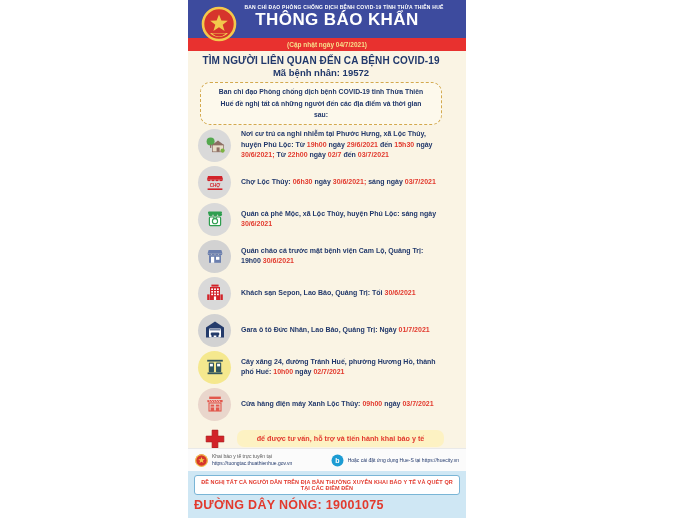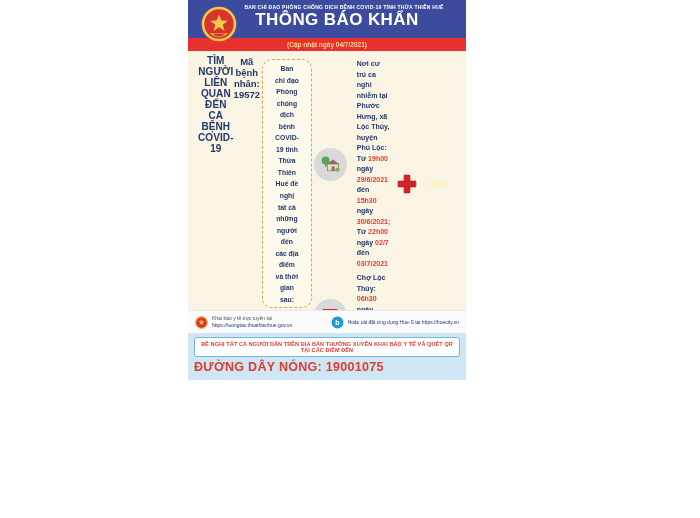--- a/index.html
+++ b/index.html
@@ -1,33 +1,33 @@
 <!DOCTYPE html>
 <html><head>
 <meta charset="utf-8">
 <style>
   html,body{margin:0;padding:0;}
   body{
     width:700px;height:518px;background:#ffffff;position:relative;overflow:hidden;
     font-family:"Liberation Sans", sans-serif;
   }
   .poster{
-    position:absolute;left:188px;top:0;width:278px;height:380px;
+    position:absolute;left:188px;top:0;width:278px;height:518px;
     display:flex;flex-direction:column;background:#faf4e4;
   }
   
   .hdr{position:relative;flex:0 0 38px;background:#3d4b9e;color:#fff;text-align:center;
        padding-top:4px;box-sizing:border-box;}
   .hdr-org{font-size:5px;font-weight:700;letter-spacing:.25px;white-space:nowrap;padding-left:34px;}
   .hdr-title{font-size:17px;font-weight:800;letter-spacing:.4px;line-height:1.15;padding-left:20px;}
   .emblem{position:absolute;left:13px;top:6px;width:36px;height:36px;z-index:3;}
   .redbar{flex:0 0 13px;background:#e8312f;display:flex;align-items:center;justify-content:center;}
   .redbar-txt{color:#f8df8b;font-size:6.5px;font-weight:700;}
   
-  .pbody{flex:1 1 auto;padding:4px 22px 2px 10px;display:flex;overflow:hidden;}
+  .pbody{flex:1 1 auto;padding:4px 22px 2px 10px;display:flex;flex-direction:column;overflow:hidden;}
   .notice1{text-align:center;color:#21386b;font-weight:800;font-size:10px;letter-spacing:.1px;}
   .notice2{text-align:center;color:#21386b;font-weight:700;font-size:9.5px;margin-top:1px;}
   .intro{border:1px dashed #d3a94e;border-radius:10px;margin:4px 2px 0 2px;padding:3px 12px;
          text-align:center;color:#21386b;font-weight:700;font-size:6.8px;line-height:1.7;background:#fdf9ec;}
   .loc-row{display:flex;align-items:center;margin-top:4px;}
   .loc-icon{width:33px;height:33px;border-radius:50%;flex:0 0 auto;display:flex;align-items:center;
             justify-content:center;margin-right:10px;}
   .loc-icon svg{width:24px;height:24px;}
   .loc-text{font-size:7px;font-weight:700;color:#21386b;line-height:1.5;}
   .loc-text .red{color:#e23a2e;}
@@ -192,20 +192,21 @@
         </div>
       </div>
 
     <div class="alert">
       <div class="alert-cross">
         <svg viewBox="0 0 24 24">
           <path d="M9.3,3.8 h5.4 v5.5 h5.5 v5.4 h-5.5 v5.5 h-5.4 v-5.5 H3.8 v-5.4 h5.5 z" fill="#d2232a" stroke="#a81d1d" stroke-width="0.6"></path>
         </svg>
       </div>
       <div class="alert-box">
+        <div>để được tư vấn, hỗ trợ và tiến hành khai báo y tế</div>
       </div>
     </div>
   </div>
 
   <div class="links">
     <div class="link-group">
       <svg viewBox="0 0 36 36">
         <circle cx="18" cy="18" r="17" fill="#d6342c"></circle>
         <circle cx="18" cy="18" r="16" fill="none" stroke="#f2c94c" stroke-width="3"></circle>
         <polygon fill="#f2c94c" points="18,8.5 20.4,14.6 26.8,14.8 21.7,18.7 23.6,25 18,21.2 12.4,25 14.3,18.7 9.2,14.8 15.6,14.6"></polygon>

